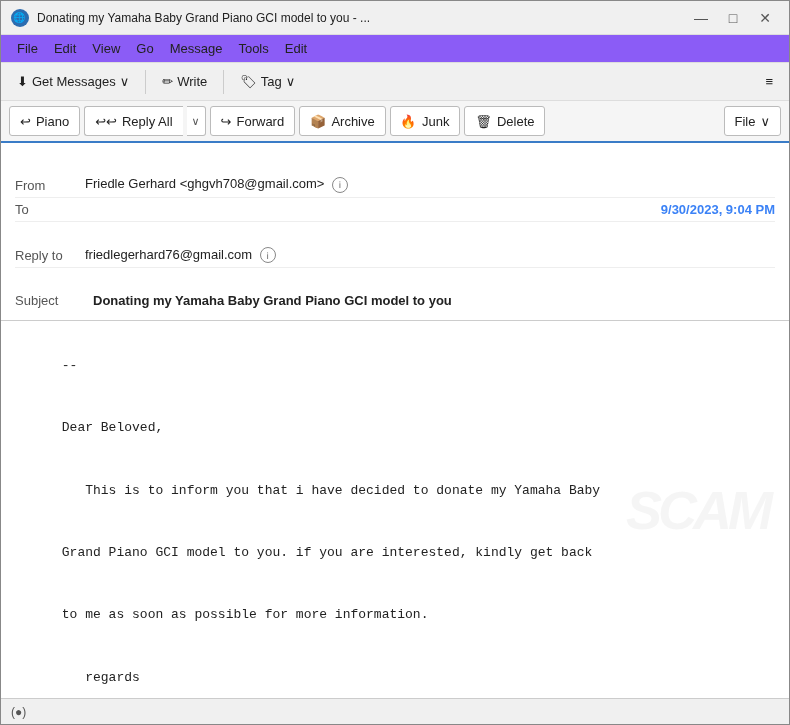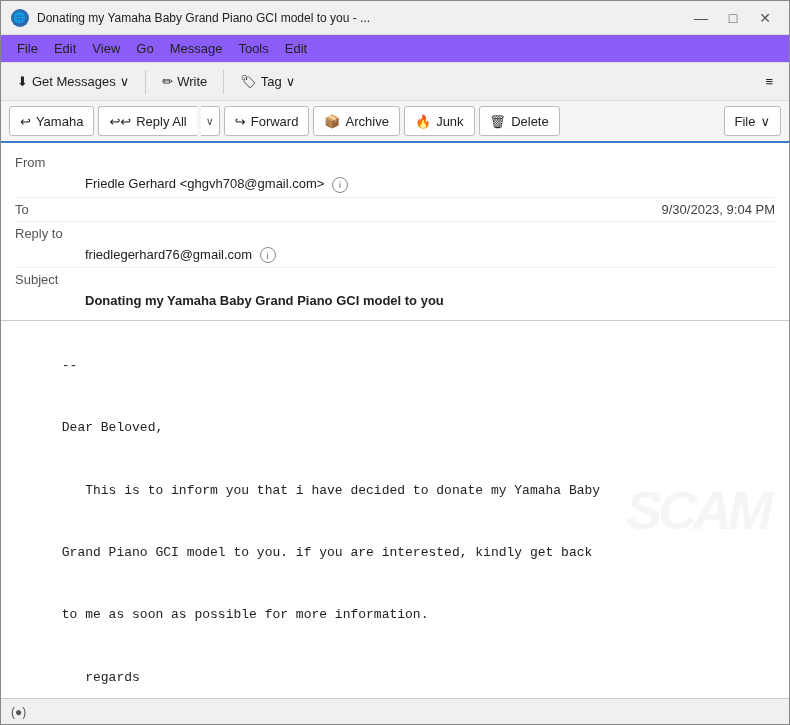--- a/index.html
+++ b/index.html
@@ -174,45 +174,46 @@
 
     
     .email-header {
       background: #fff;
       padding: 8px 14px;
       border-bottom: 1px solid #ccc;
     }
 
     .header-row {
       display: flex;
-      align-items: flex-start;
+      align-items: flex-end;
       padding: 4px 0;
       border-bottom: 1px solid #eee;
       font-size: 13px;
     }
 
-    .header-row:last-child { border-bottom: none; }
+    .header-row:last-child { border-bottom: none; gap: 8px; }
 
     .header-label {
       color: #555;
       width: 70px;
       flex-shrink: 0;
       font-size: 13px;
     }
 
     .header-value {
       color: #222;
       flex: 1;
       margin-top: 21px;
     }
 
     .header-date {
-      color: #404040;
+      color: #3b82f6;
       font-size: 13px;
       margin-left: auto;
+      font-weight: bold;
     }
 
     .header-value strong {
       font-weight: 700;
     }
 
     .contact-icon {
       display: inline-flex;
       align-items: center;
       justify-content: center;
@@ -331,21 +332,21 @@
     </button>
     <div class="toolbar-spacer"></div>
     <button class="toolbar-btn">
       <span>≡</span>
     </button>
   </div>
 
   <div class="action-toolbar">
     <button class="action-btn">
       <span>↩</span>
-      <span>Yamaha</span>
+      <span>Piano</span>
     </button>
     <button class="action-btn combined-left">
       <span>↩↩</span>
       <span>Reply All</span>
     </button>
     <button class="action-btn-dropdown">∨</button>
     <button class="action-btn">
       <span>↪</span>
       <span>Forward</span>
     </button>

